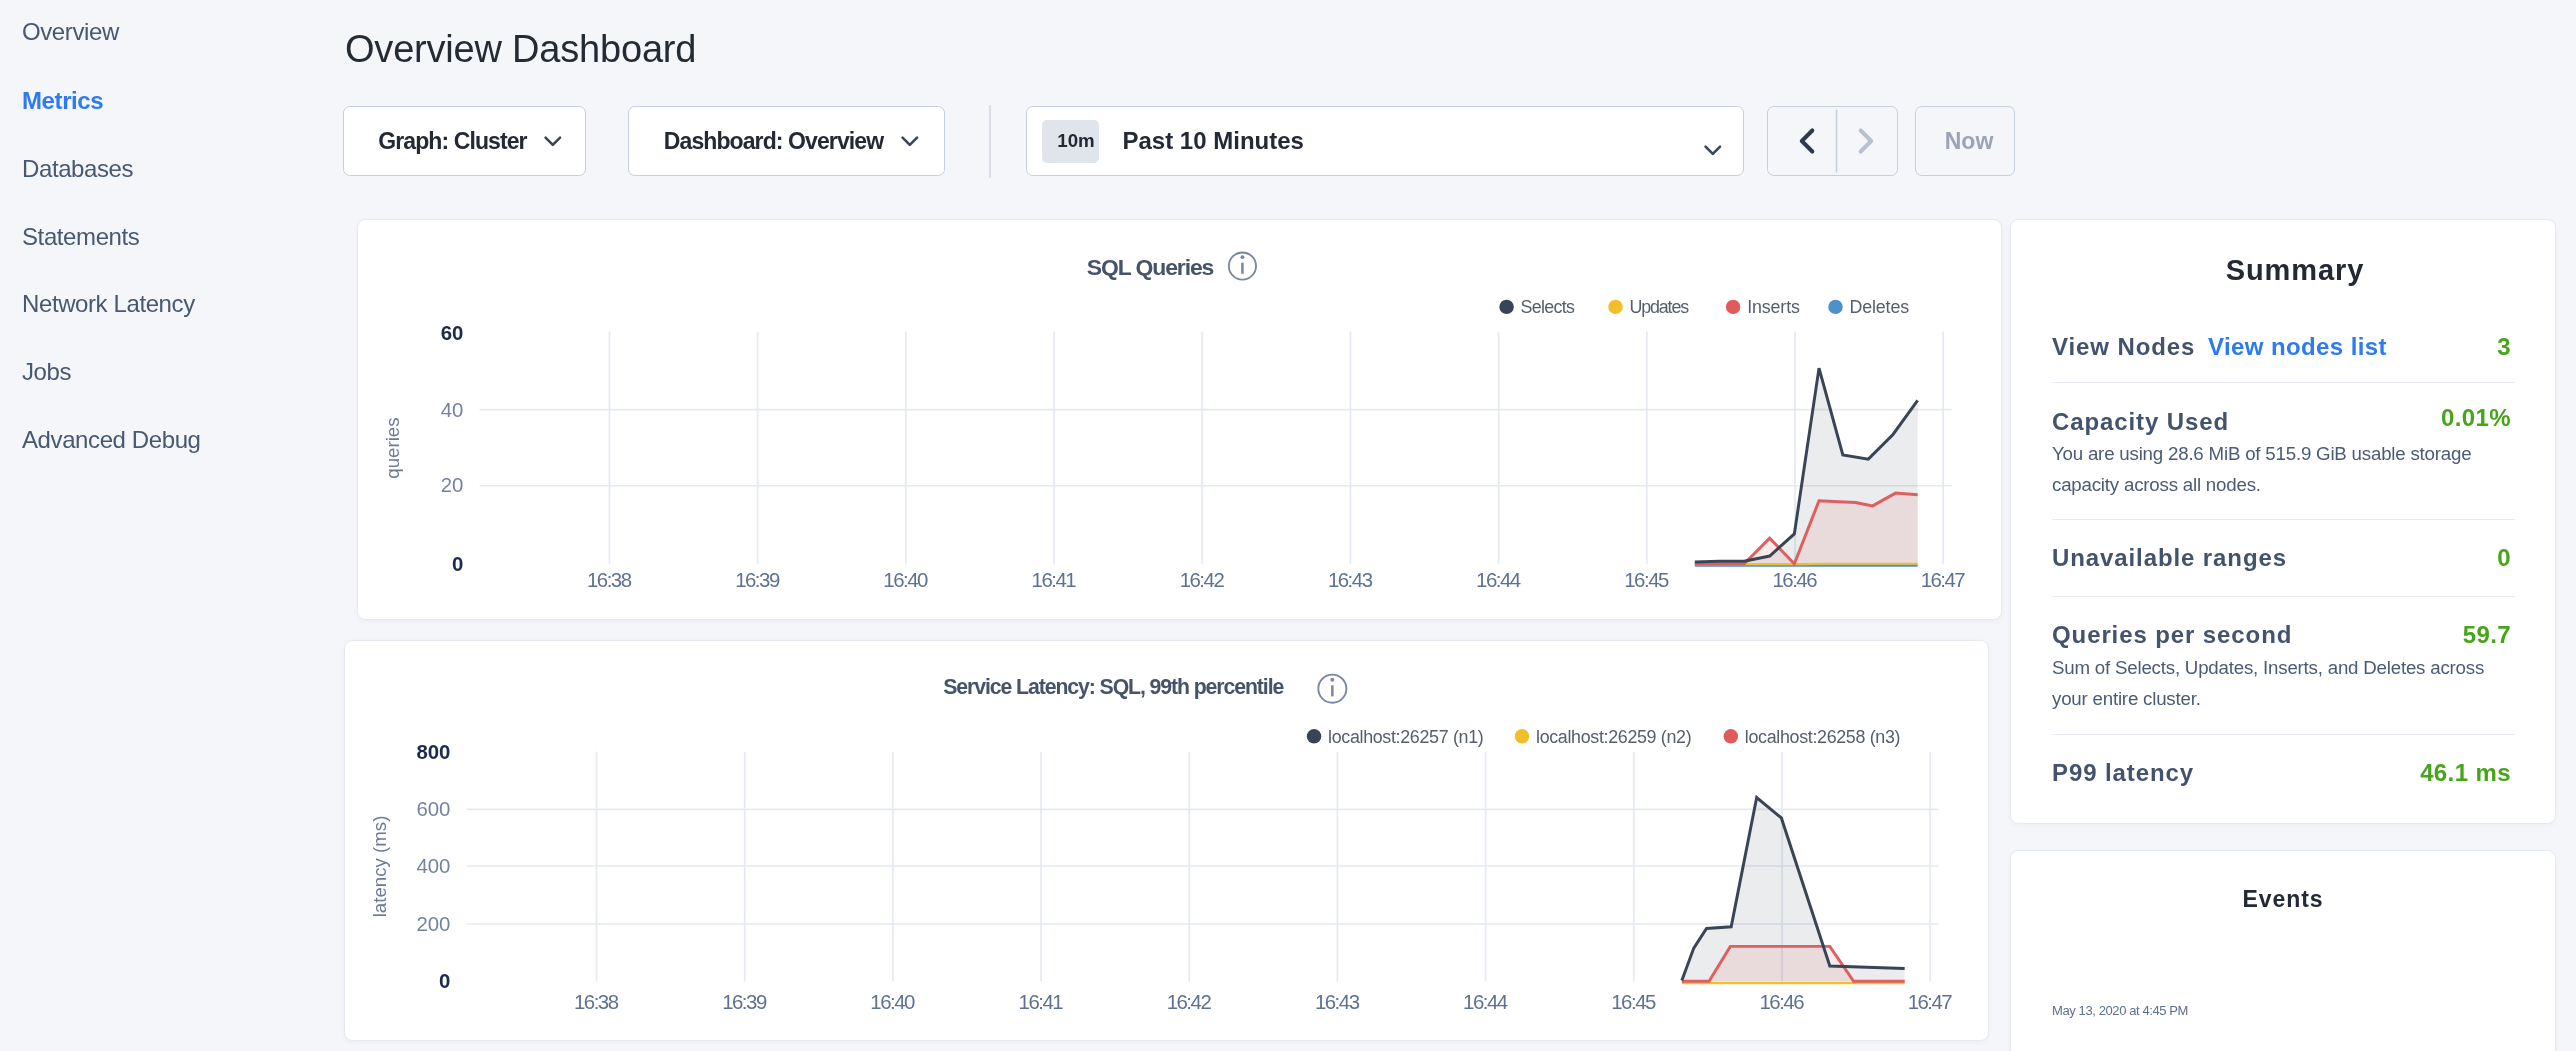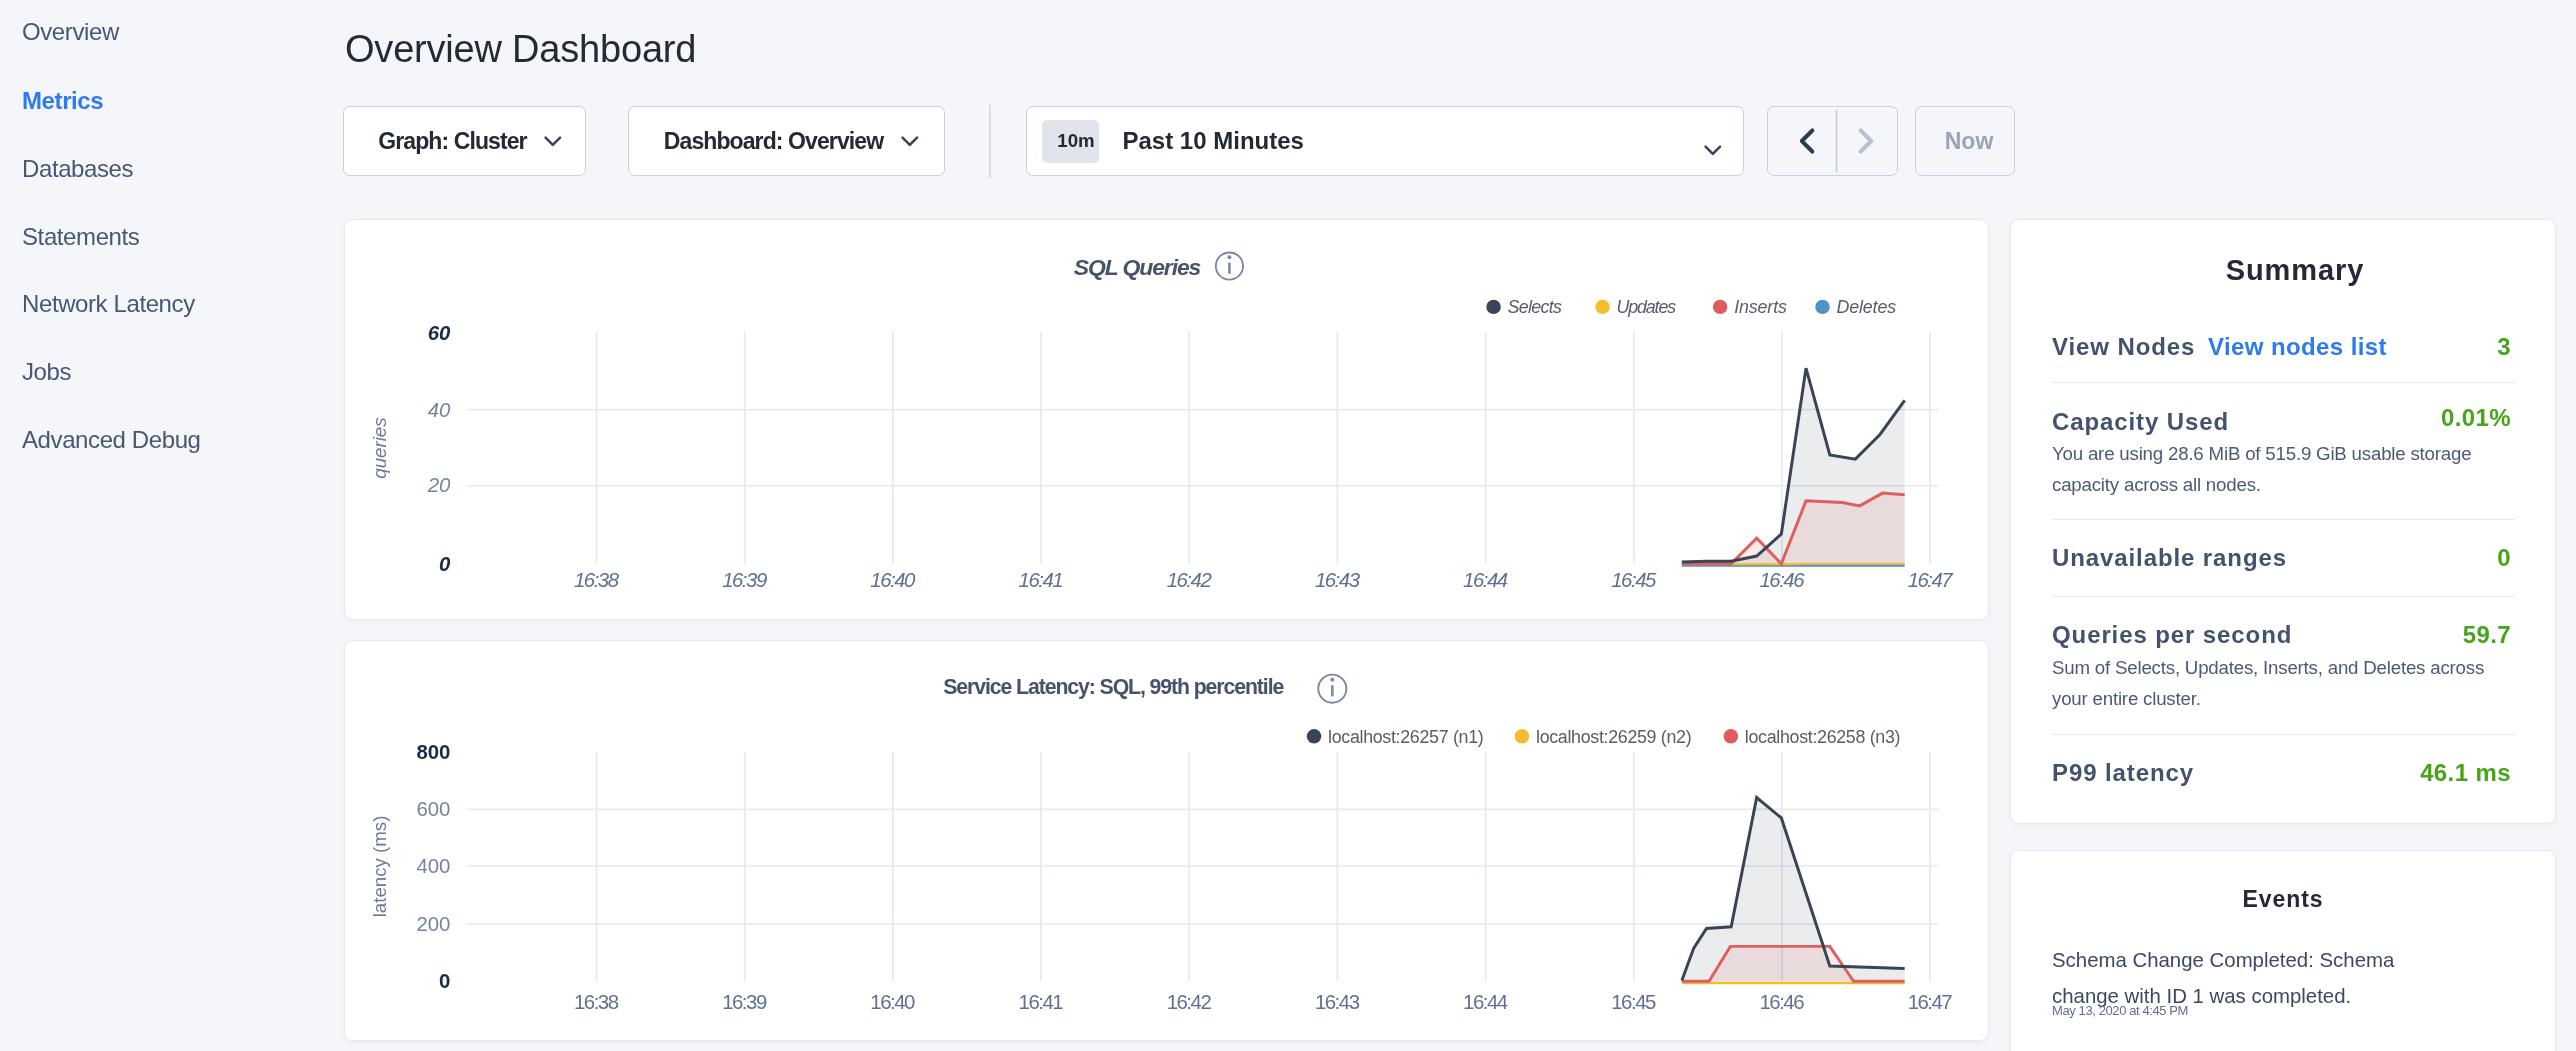--- a/index.html
+++ b/index.html
@@ -39,21 +39,21 @@
 </div>
 <div class="dd ghost" style="left:1767px; width:131px;">
   <svg width="128" height="66" viewBox="0 0 150 78">
       <line x1="75" y1="0" x2="75" y2="78" stroke="#c6cfdd" stroke-width="2"></line>
   <polyline points="45,26 32,39 45,52" fill="none" stroke="#2e3a4e" stroke-width="5" stroke-linecap="round" stroke-linejoin="round"></polyline>
   <polyline points="105,26 118,39 105,52" fill="none" stroke="#b9c1ce" stroke-width="5" stroke-linecap="round" stroke-linejoin="round"></polyline>
   </svg>
 </div>
 <div class="dd ghost" style="left:1915px; width:100px; color:#9ba4b4; font-size:23px; letter-spacing:0;">Now</div>
 
-<div class="card" style="left:344px; top:219px; width:1645px; height:401px;font-style:italic;"><svg width="1643" height="400" font-family="Liberation Sans, sans-serif" viewBox="0 0 1932 470">
+<div class="card" style="left:357px; top:219px; width:1645px; height:401px;"><svg width="1643" height="400" font-family="Liberation Sans, sans-serif" viewBox="0 0 1932 470">
 <text x="932" y="64" text-anchor="middle" font-size="27" font-weight="bold" fill="#46536b" textLength="150">SQL Queries</text>
 <circle cx="1040" cy="54" r="16" fill="none" stroke="#7b87a3" stroke-width="2.2"></circle>
 <line x1="1040" y1="50" x2="1040" y2="63" stroke="#7b87a3" stroke-width="3"></line>
 <circle cx="1040" cy="43.5" r="2.3" fill="#7b87a3"></circle>
 <circle cx="1350.6" cy="102" r="8.5" fill="#394455"></circle>
 <text x="1367.1" y="109.5" font-size="21" textLength="64" fill="#565e6b">Selects</text>
 <circle cx="1478.7" cy="102" r="8.5" fill="#f2be2c"></circle>
 <text x="1495.2" y="109.5" font-size="21" textLength="70" fill="#565e6b">Updates</text>
 <circle cx="1617" cy="102" r="8.5" fill="#e05c5c"></circle>
 <text x="1633.5" y="109.5" font-size="21" textLength="62" fill="#565e6b">Inserts</text>
@@ -156,15 +156,14 @@
   <div class="hd" style="top:401px;">Queries per second</div>
   <div class="val" style="top:401px;margin-left:25px;">59.7</div>
   <div class="desc" style="top:432px;">Sum of Selects, Updates, Inserts, and Deletes across<br>your entire cluster.</div>
   <div class="divl" style="top:514px;"></div>
   <div class="hd" style="top:539px;">P99 latency</div>
   <div class="val" style="top:539px;">46.1 ms</div>
 </div>
 
 <div class="card" style="left:2010px; top:850px; width:546px; height:340px;">
   <div class="abs" style="left:0; top:35px; width:544px; text-align:center; font-size:23px; font-weight:bold; color:#242a35; letter-spacing:0.9px;">Events</div>
-  <div class="abs" style="left:41px; top:91px; font-size:20.4px; color:#3c4964; line-height:36px; white-space:nowrap;">Schema Change Completed: Schema<br>change with ID 1 was completed.</div>
   <div class="abs" style="left:41px; top:152px; font-size:13px; color:#5d6f8e; letter-spacing:-0.4px;">May 13, 2020 at 4:45 PM</div>
 </div>
 
 </body></html>

